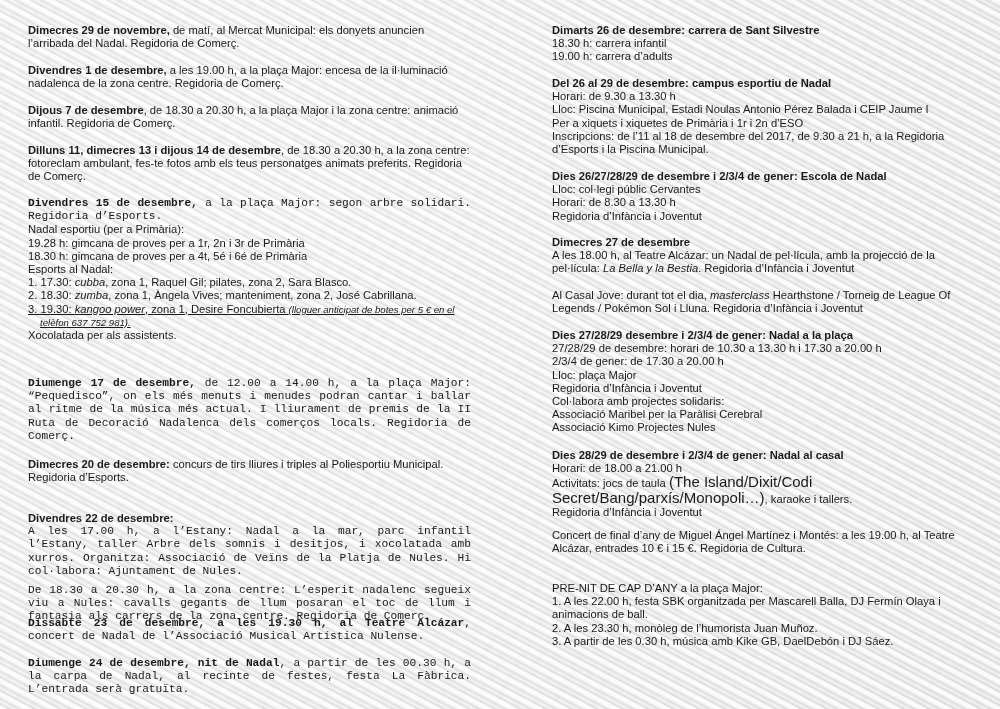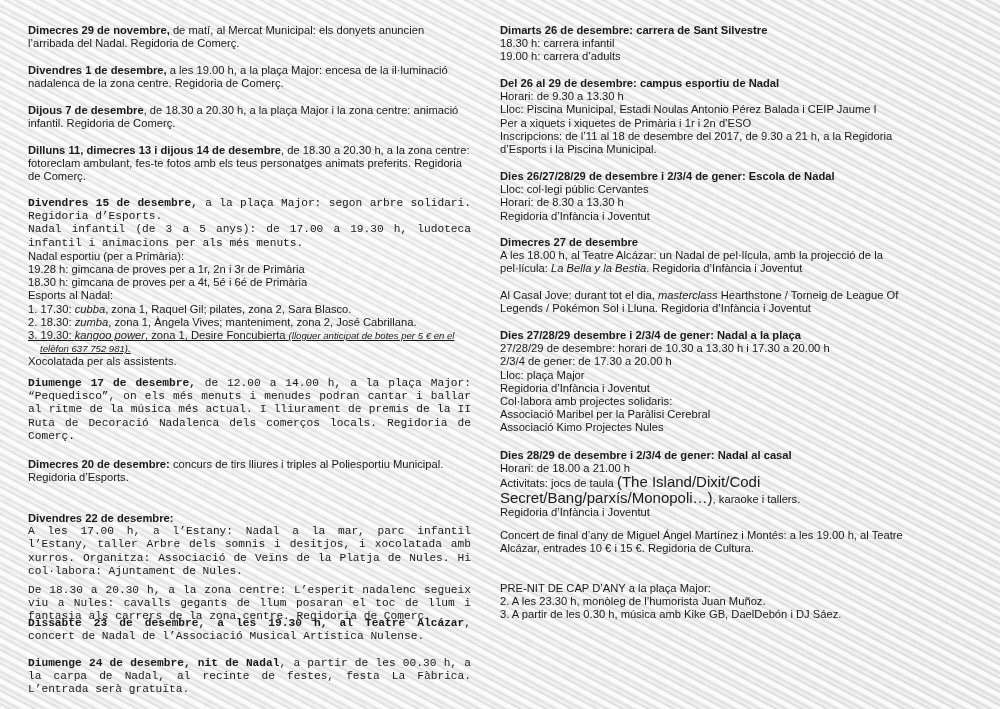--- a/index.html
+++ b/index.html
@@ -9,21 +9,21 @@
     color: #1a1a1a;
     background-color: #e9e9e9;
     background-image:
       repeating-linear-gradient(28deg, rgba(255,255,255,0.85) 0px, rgba(255,255,255,0.85) 3px, rgba(200,200,200,0.35) 4px, rgba(255,255,255,0.6) 7px, rgba(210,210,210,0.4) 9px, rgba(255,255,255,0.9) 12px),
       repeating-linear-gradient(-62deg, rgba(255,255,255,0.0) 0px, rgba(220,220,220,0.35) 5px, rgba(255,255,255,0.0) 11px, rgba(235,235,235,0.3) 17px),
       radial-gradient(circle at 20% 30%, #f4f4f4 0, #e2e2e2 100%);
   }
   .page { position: absolute; inset: 0; padding-left: 6px; }
   .col { position: absolute; top: 24px; font-size: 11.2px; line-height: 13.2px; }
   .col.left { left: 28px; width: 443px; }
-  .col.right { left: 500px; width: 430px; }
+  .col.right { left: 552px; width: 430px; }
   .entry { margin: 0; }
   .entry p { margin: 0; }
   .just { text-align: justify; font-family: Liberation Mono, monospace; }
   b { font-weight: bold; }
   .small-it { font-style: italic; font-size: 9.6px; }
   .small { font-size: 15px; }
 </style>
 </head>
 <body>
 
@@ -42,21 +42,20 @@
     <div class="entry" style="height:40px">
       <p><b>Dijous 7 de desembre</b><span>, de 18.30 a 20.30 h, a la plaça Major i la zona centre: animació infantil. Regidoria de Comerç.</span></p>
     </div>
 
     <div class="entry" style="height:53px">
       <p><b>Dilluns 11, dimecres 13 i dijous 14 de desembre</b><span>, de 18.30 a 20.30 h, a la zona centre: fotoreclam ambulant, fes-te fotos amb els teus personatges animats preferits. Regidoria de Comerç.</span></p>
     </div>
 
     <div class="entry" style="height:180px">
       <p class="just"><b>Divendres 15 de desembre,</b><span> a la plaça Major: segon arbre solidari. Regidoria d’Esports.</span></p>
-      <p class="just">Nadal infantil (de 3 a 5 anys): de 17.00 a 19.30 h, ludoteca infantil i animacions per als més menuts.</p>
       <p>Nadal esportiu (per a Primària):</p>
       <p>19.28 h: gimcana de proves per a 1r, 2n i 3r de Primària</p>
       <p>18.30 h: gimcana de proves per a 4t, 5é i 6é de Primària</p>
       <p>Esports al Nadal:</p>
       <p><span>1. 17.30: </span><i>cubba</i><span>, zona 1, Raquel Gil; pilates, zona 2, Sara Blasco.</span></p>
       <p><span>2. 18.30: </span><i>zumba</i><span>, zona 1, Àngela Vives; manteniment, zona 2, José Cabrillana.</span></p>
       <p style="padding-left:12px;text-indent:-12px;text-decoration:underline;"><span>3. 19.30: </span><i>kangoo power</i><span>, zona 1, Desire Foncubierta </span><span class="small-it">(lloguer anticipat de botes per 5 € en el telèfon 637 752 981).</span></p>
       <p>Xocolatada per als assistents.</p>
     </div>
 
@@ -129,17 +128,18 @@
       <p><span>Activitats: jocs de taula </span><span class="small">(The Island/Dixit/Codi Secret/Bang/parxís/Monopoli…)</span><span>, karaoke i tallers.</span></p>
       <p>Regidoria d’Infància i Joventut</p>
     </div>
 
     <div class="entry" style="height:53px">
       <p>Concert de final d’any de Miguel Ángel Martínez i Montés: a les 19.00 h, al Teatre Alcázar, entrades 10 € i 15 €. Regidoria de Cultura.</p>
     </div>
 
     <div class="entry">
       <p>PRE-NIT DE CAP D’ANY a la plaça Major:</p>
+      <p>1. A les 22.00 h, festa SBK organitzada per Mascarell Balla, DJ Fermín Olaya i animacions de ball.</p>
       <p>2. A les 23.30 h, monòleg de l’humorista Juan Muñoz.</p>
       <p>3. A partir de les 0.30 h, música amb Kike GB, DaelDebón i DJ Sáez.</p>
     </div>
   </div>
 </div>
 
 </body></html>

